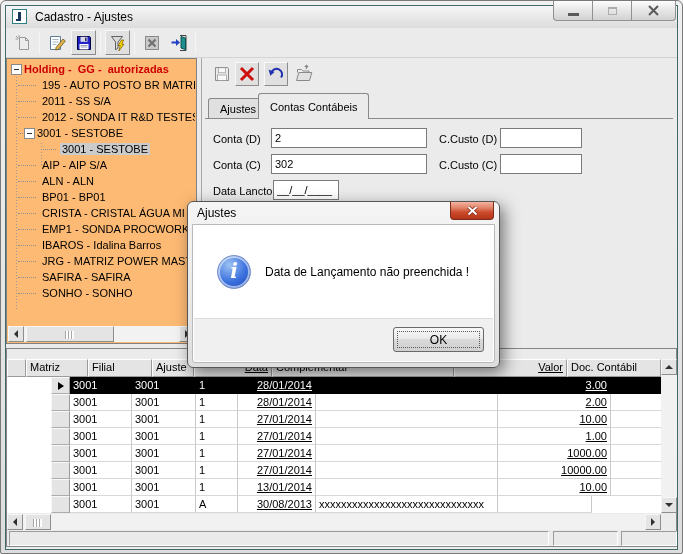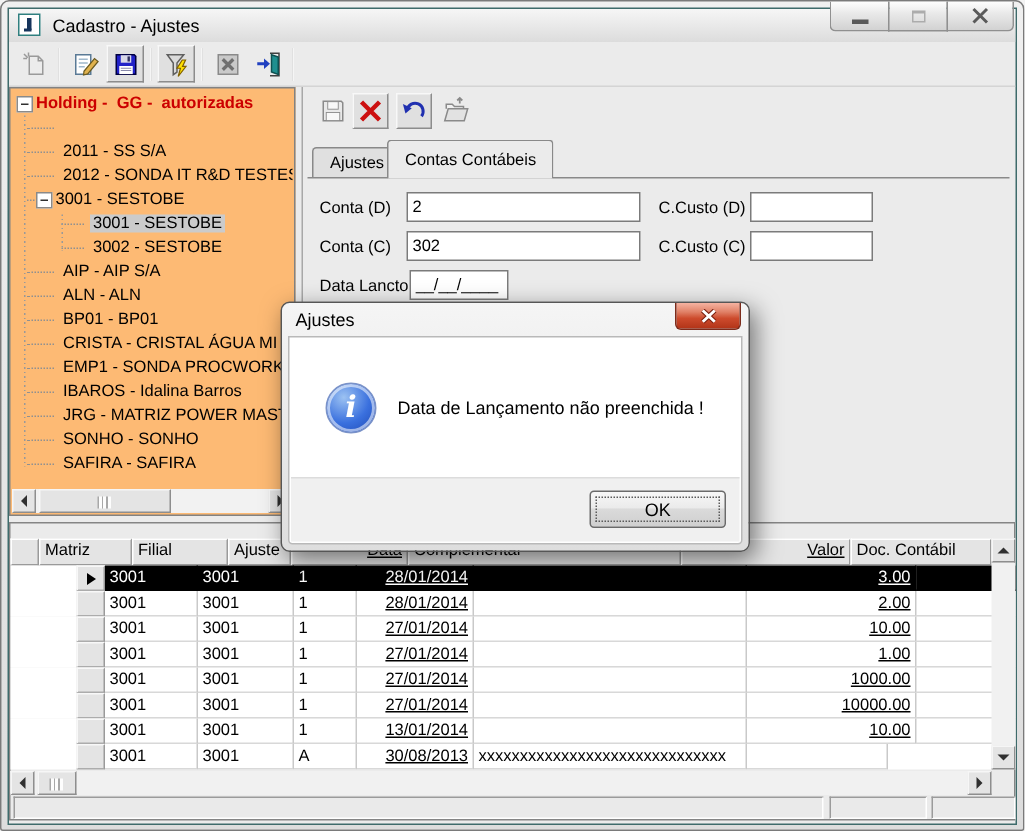--- a/index.html
+++ b/index.html
@@ -196,42 +196,39 @@
     <div class="tree-panel">
       <div class="tree-rows">
         <div class="vline" style="left:8px;top:16px;height:234px;"></div>
         <div class="vline" style="left:33px;top:82px;height:24px;"></div>
         <div class="trow root">
           <span class="expander"></span>
           <span class="tlabel">Holding -  GG -  autorizadas</span>
         </div>
         <div class="trow lvl1">
             <span class="stub"></span>
+            <span class="tlabel">195 - AUTO POSTO BR MATRI</span>
           </div>
         <div class="trow lvl1">
             <span class="stub"></span>
             <span class="tlabel">2011 - SS S/A</span>
           </div>
         <div class="trow lvl1">
             <span class="stub"></span>
             <span class="tlabel">2012 - SONDA IT R&amp;D TESTES</span>
           </div>
         <div class="trow lvl1 haskid">
             <span class="stub"></span>
             <span class="expander"></span>
             <span class="tlabel">3001 - SESTOBE</span>
           </div>
         <div class="trow lvl2">
             <span class="stub"></span>
             <span class="tlabel sel">3001 - SESTOBE</span>
           </div>
-        <div class="trow lvl2">
-            <span class="stub"></span>
-            <span class="tlabel">3002 - SESTOBE</span>
-          </div>
         <div class="trow lvl1">
             <span class="stub"></span>
             <span class="tlabel">AIP - AIP S/A</span>
           </div>
         <div class="trow lvl1">
             <span class="stub"></span>
             <span class="tlabel">ALN - ALN</span>
           </div>
         <div class="trow lvl1">
             <span class="stub"></span>
@@ -248,25 +245,25 @@
         <div class="trow lvl1">
             <span class="stub"></span>
             <span class="tlabel">IBAROS - Idalina Barros</span>
           </div>
         <div class="trow lvl1">
             <span class="stub"></span>
             <span class="tlabel">JRG - MATRIZ POWER MAST</span>
           </div>
         <div class="trow lvl1">
             <span class="stub"></span>
+            <span class="tlabel">SAFIRA - SAFIRA</span>
+          </div>
+        <div class="trow lvl1">
+            <span class="stub"></span>
             <span class="tlabel">SONHO - SONHO</span>
-          </div>
-        <div class="trow lvl1">
-            <span class="stub"></span>
-            <span class="tlabel">SAFIRA - SAFIRA</span>
           </div>
       </div>
       <div class="tree-hscroll">
         <div class="sbtn">
             <div class="tri-l"></div>
           </div>
         <div class="hthumb"></div>
         <div class="sspacer"></div>
         <div class="sbtn">
             <div class="tri-r"></div>

